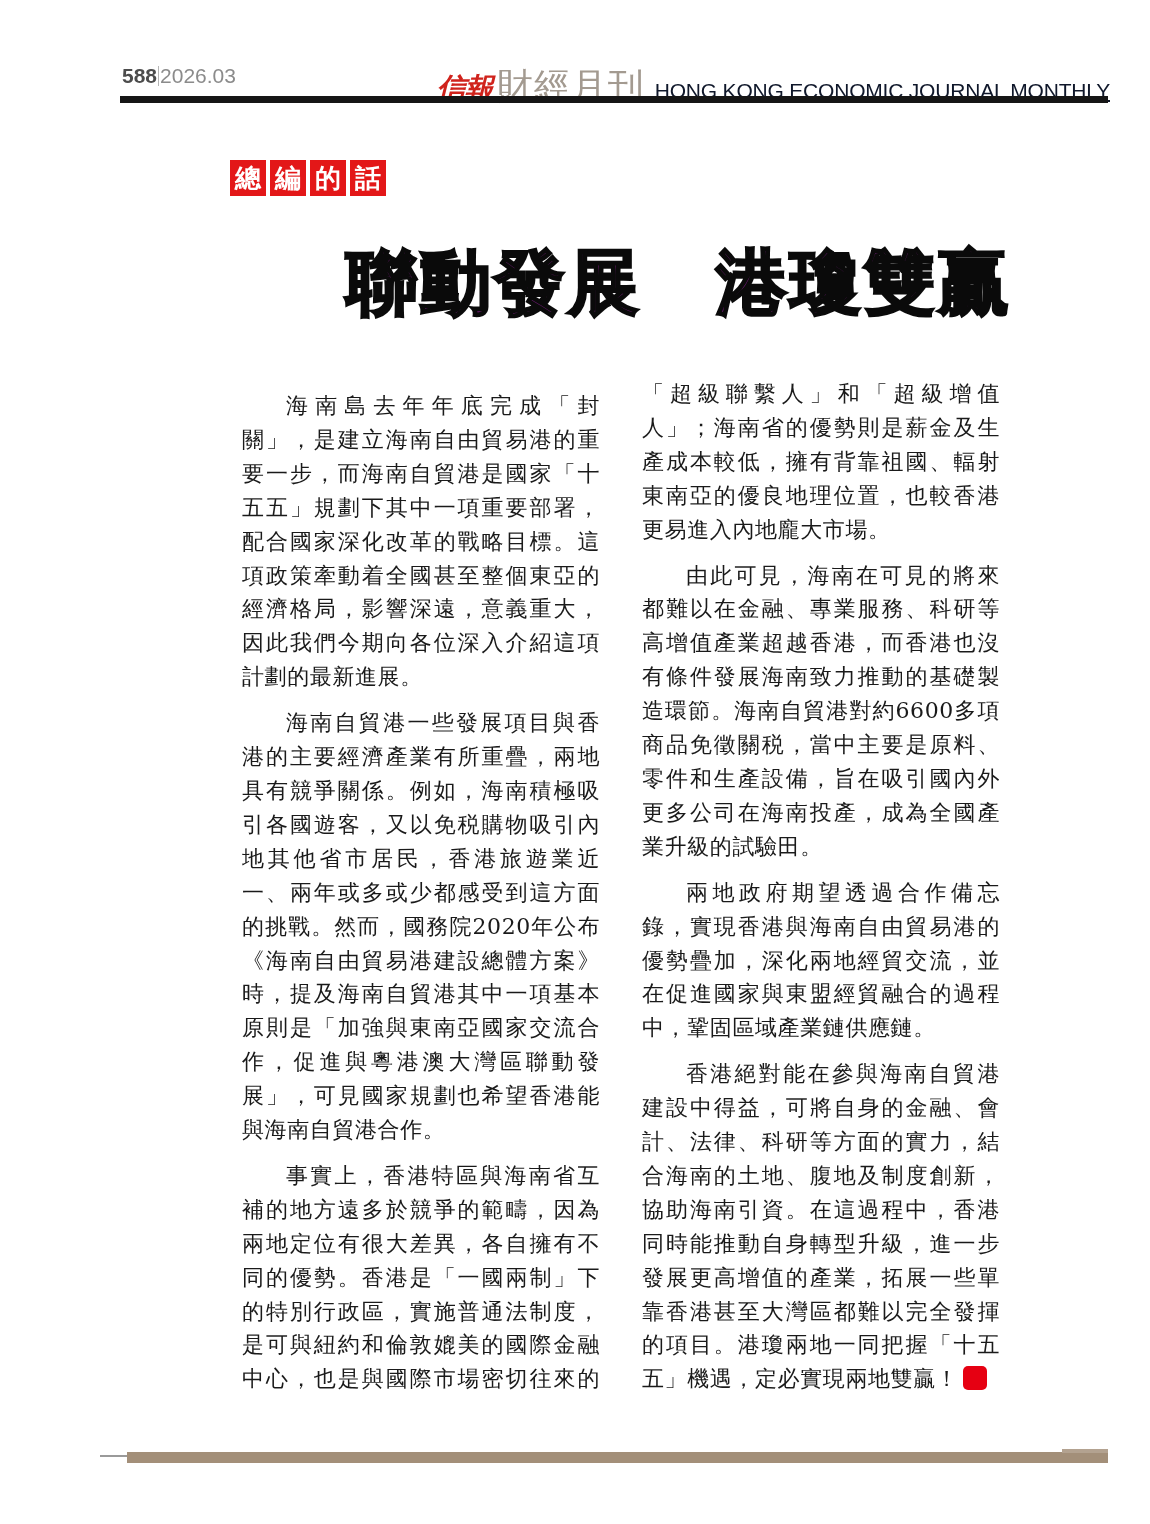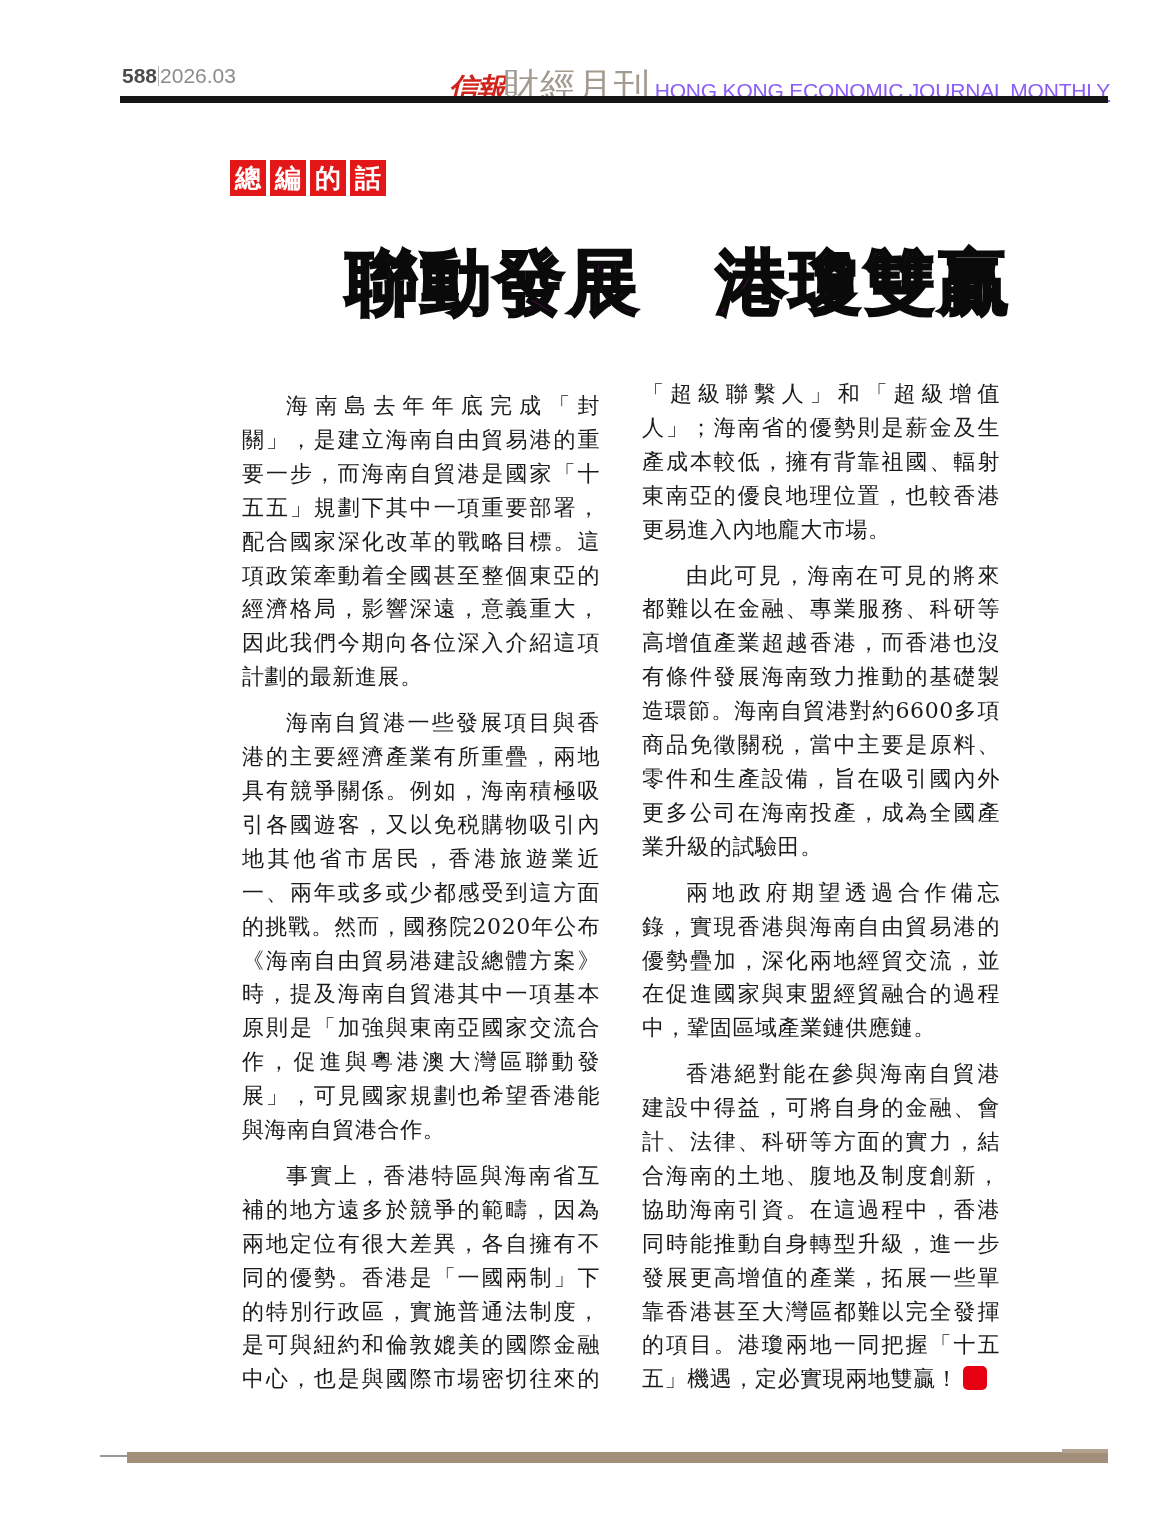--- a/index.html
+++ b/index.html
@@ -17,36 +17,36 @@
     position: absolute; left: 122px; top: 64px;
     font-family: "Liberation Sans", sans-serif;
     font-size: 21px; color: #8b8b8b;
     display: flex; align-items: baseline; gap: 1px;
   }
   .page-number .issue-no { font-weight: bold; color: #4c4c4c; }
   .page-number .divider { width: 1px; height: 20px; background: #b5b5b5; align-self: center; }
 
   .brand {
     position: absolute; right: 40px; top: 62px;
-    display: flex; align-items: baseline; gap: 4px;
+    display: flex; align-items: baseline; gap: 10px;
     white-space: nowrap;
   }
   .brand-script {
     font-family: "DejaVu Serif", serif;
     font-style: italic; font-weight: bold;
     font-size: 29px; color: #d0231c;
     letter-spacing: -1px;
   }
   .brand-suffix {
     font-size: 36px; color: #a39a90;
     letter-spacing: 1px; margin-left: -6px;
   }
   .brand-english {
     font-family: "Liberation Sans", sans-serif;
-    font-size: 21px; color: #8b5cf6; letter-spacing: -0.2px; text-decoration: underline;
+    font-size: 21px; color: #0f172a; letter-spacing: -0.2px; text-decoration: underline;
   }
   .header-rule {
     position: absolute; left: 120px; top: 96px;
     width: 988px; height: 7px; background: #161616;
   }
 
   
   .section-badge {
     position: absolute; left: 230px; top: 160px;
     display: flex; gap: 4px;

